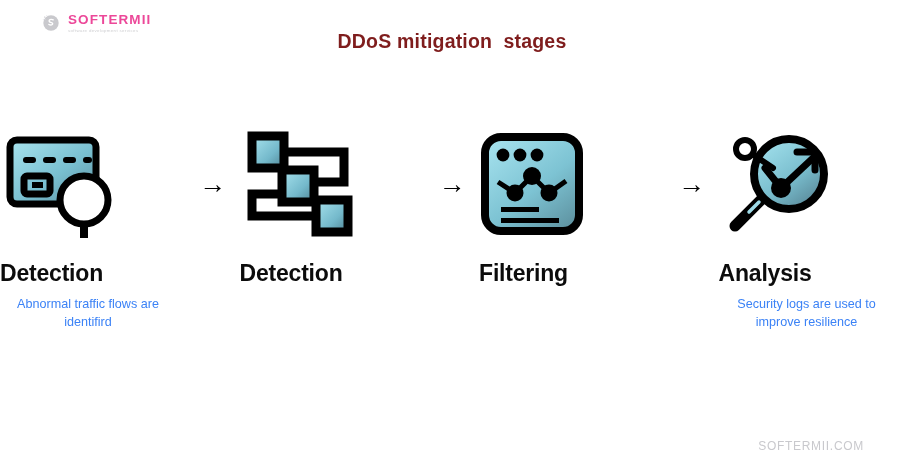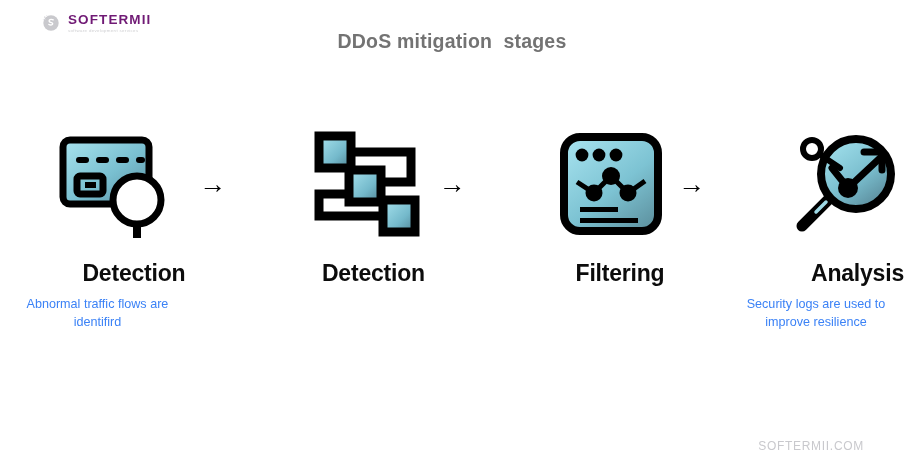--- a/index.html
+++ b/index.html
@@ -24,59 +24,59 @@
     display: flex;
     align-items: center;
     gap: 6px;
   }
   .logo-mark { width: 22px; height: 22px; display: block; }
   .logo-text-wrap { display: flex; flex-direction: column; line-height: 1; }
   .logo-word {
     font-size: 13.5px;
     font-weight: 700;
     letter-spacing: 1.1px;
-    color: #701a75;
+    color: #ec4899;
   }
   .logo-tag {
     font-size: 4.4px;
     letter-spacing: 0.35px;
     color: #cfcfd2;
     margin-top: 2.5px;
     white-space: nowrap;
   }
 
   
   .title {
     position: absolute;
     top: 30px;
     left: 0;
     width: 100%;
     text-align: center;
     font-size: 19.5px;
     font-weight: 700;
     letter-spacing: 0.2px;
-    color: #737373;
+    color: #7f1d1d;
     white-space: pre;
   }
 
   
   .row {
     position: absolute;
     top: 128px;
     left: 0;
     width: 904px;
     display: flex;
     align-items: flex-start;
     justify-content: center;
   }
   .stage {
     width: 192px;
     display: flex;
     flex-direction: column;
-    align-items: flex-end;
+    align-items: flex-start;
   }
   .icon-box {
     height: 112px;
     display: flex;
     align-items: center;
     justify-content: center;
   }
   .stage-title {
     margin-top: 22px;
     font-size: 23px;

